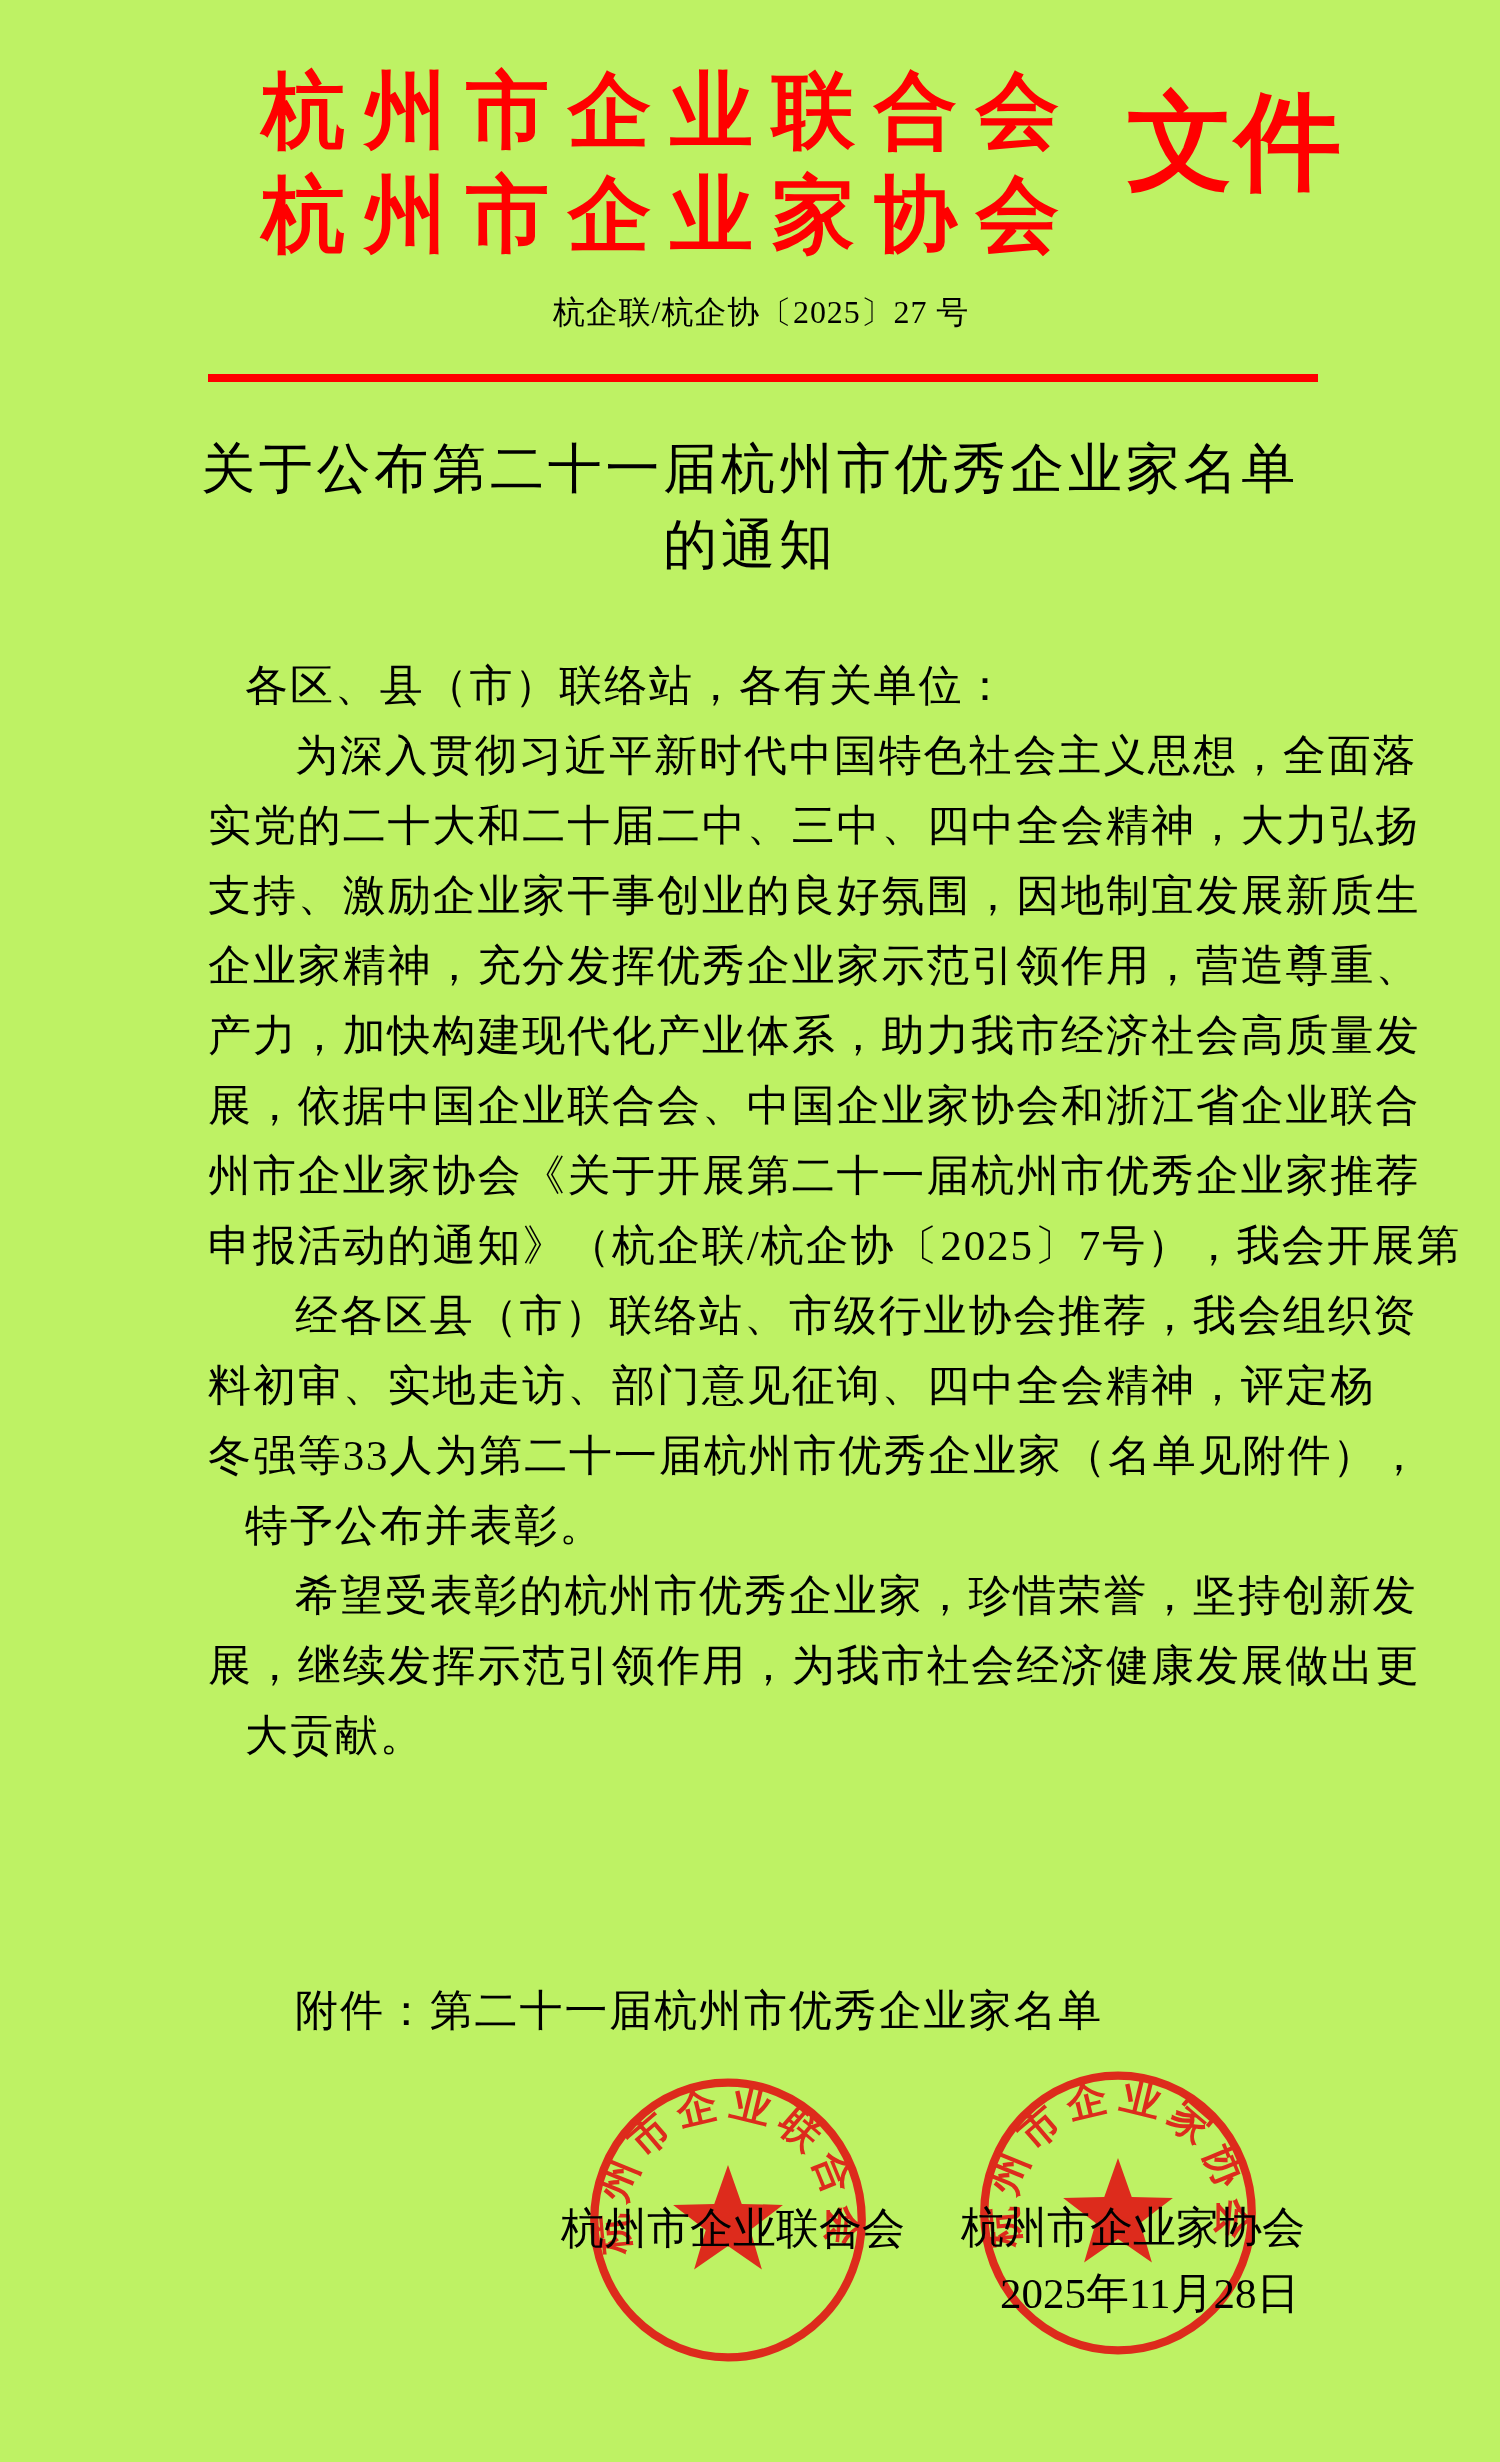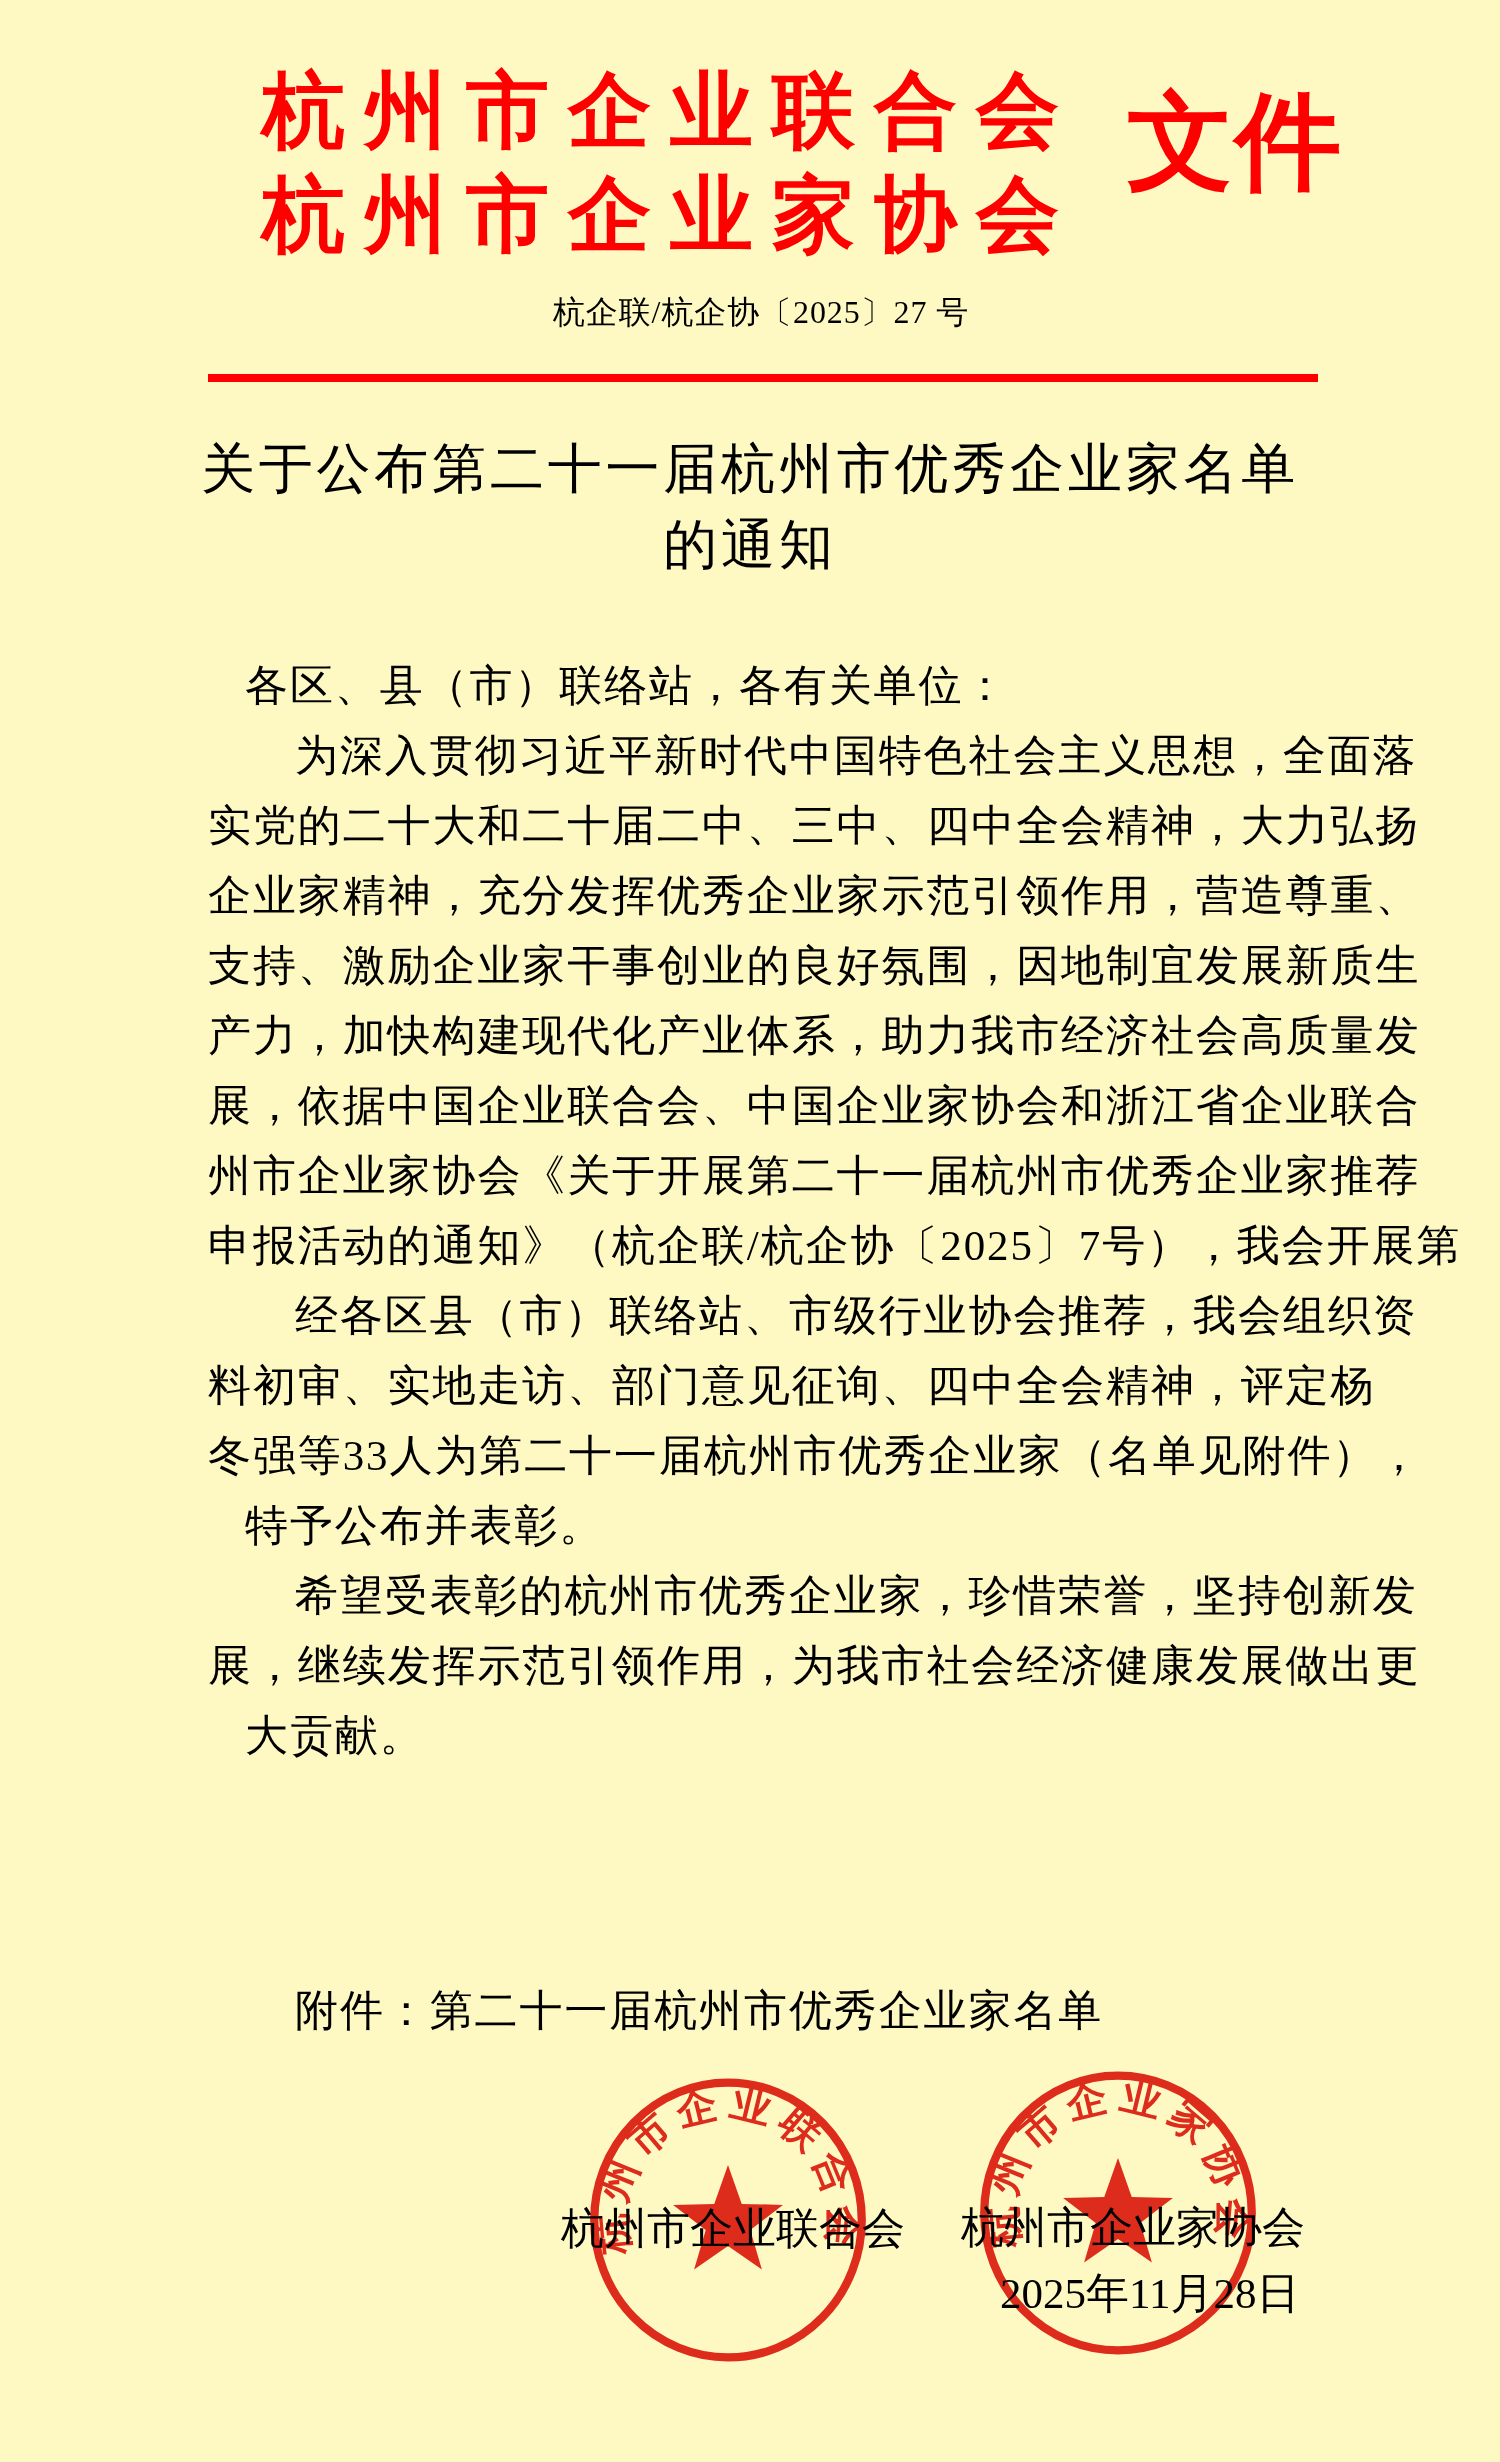--- a/index.html
+++ b/index.html
@@ -1,19 +1,19 @@
 <!DOCTYPE html>
 <html style="font-size:15px"><head>
 <meta charset="utf-8">
 <style>
   html,body{margin:0;padding:0;background:#ffffff;}
   .page{
     position:relative;
     width:1501px;height:2462px;
-    background:#fef9c3;
+    background:#bef264;
     overflow:hidden;
     font-family:"Liberation Serif","DejaVu Serif",serif;
     color:#000;
   }
   
   .org-line{
     position:absolute;left:262px;
     color:#ff0000;
     font-weight:bold;
     font-size:83px;
@@ -108,22 +108,22 @@
 
   <div class="doc-title">
     <div>关于公布第二十一届杭州市优秀企业家名单</div>
     <div>的通知</div>
   </div>
 
   <div class="body-text" id="body-lines">
       <div class="body-line no-just">各区、县（市）联络站，各有关单位：</div>
       <div class="body-line indent">为深入贯彻习近平新时代中国特色社会主义思想，全面落</div>
       <div class="body-line">实党的二十大和二十届二中、三中、四中全会精神，大力弘扬</div>
+      <div class="body-line">支持、激励企业家干事创业的良好氛围，因地制宜发展新质生</div>
       <div class="body-line">企业家精神，充分发挥优秀企业家示范引领作用，营造尊重、</div>
-      <div class="body-line">支持、激励企业家干事创业的良好氛围，因地制宜发展新质生</div>
       <div class="body-line">产力，加快构建现代化产业体系，助力我市经济社会高质量发</div>
       <div class="body-line">展，依据中国企业联合会、中国企业家协会和浙江省企业联合</div>
       <div class="body-line">州市企业家协会《关于开展第二十一届杭州市优秀企业家推荐</div>
       <div class="body-line">申报活动的通知》（杭企联/杭企协〔2025〕7号），我会开展第</div>
       <div class="body-line indent">经各区县（市）联络站、市级行业协会推荐，我会组织资</div>
       <div class="body-line">料初审、实地走访、部门意见征询、四中全会精神，评定杨</div>
       <div class="body-line">冬强等33人为第二十一届杭州市优秀企业家（名单见附件），</div>
       <div class="body-line no-just">特予公布并表彰。</div>
       <div class="body-line indent">希望受表彰的杭州市优秀企业家，珍惜荣誉，坚持创新发</div>
       <div class="body-line">展，继续发挥示范引领作用，为我市社会经济健康发展做出更</div>

